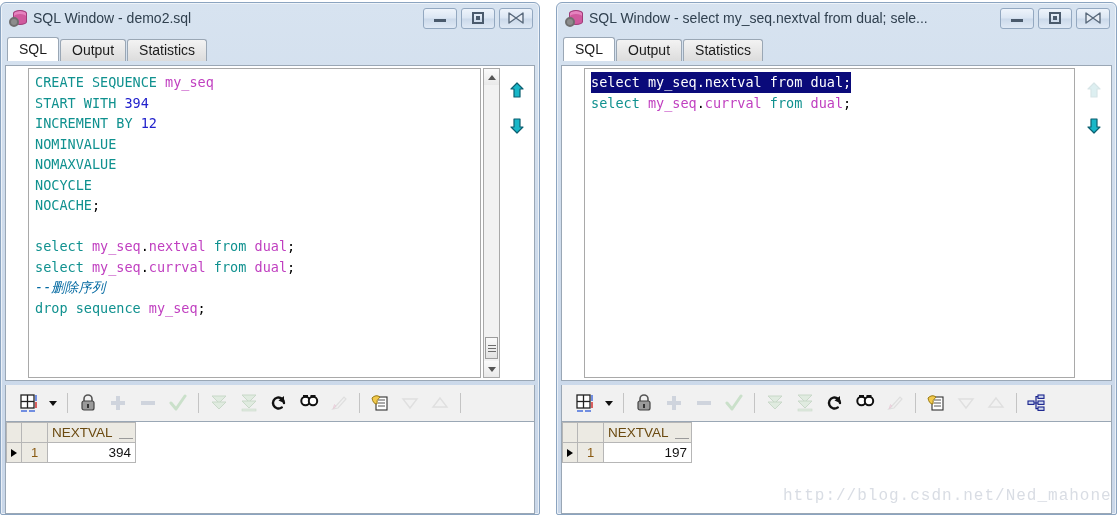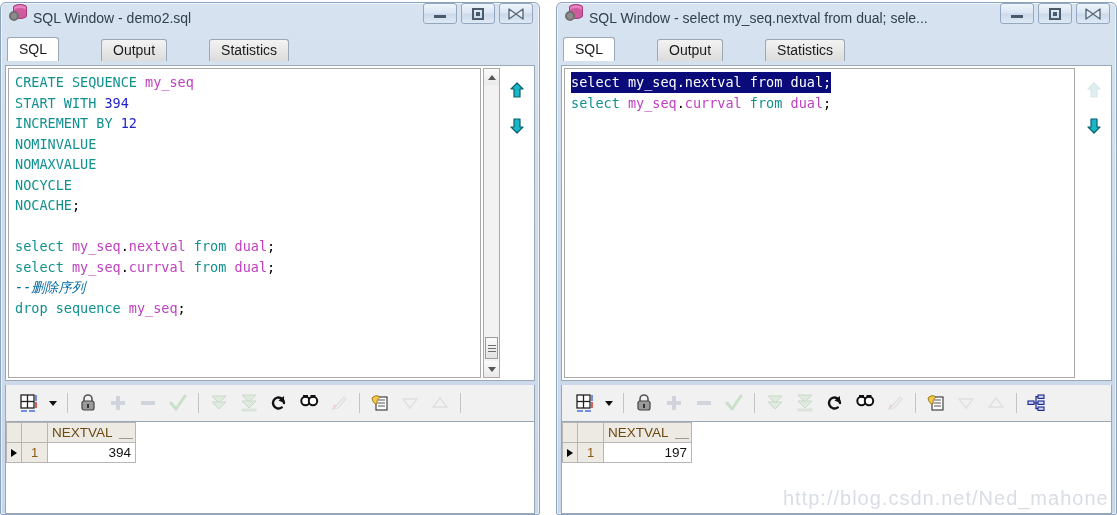--- a/index.html
+++ b/index.html
@@ -17,21 +17,21 @@
   .window{
     position:absolute;
     background:linear-gradient(to bottom,#d7e3f0 0%,#cfdcec 40%,#c9d7e9 100%);
     border:1px solid #8ba4c0;
     border-radius:6px 6px 2px 2px;
     box-sizing:border-box;
     box-shadow:0 0 0 1px rgba(255,255,255,.6) inset;
   }
   .titlebar{
     height:30px;
-    display:flex;align-items:flex-start;
+    display:flex;align-items:center;
     padding:0 4px 0 8px;
     box-sizing:border-box;
   }
   .title-icon{
     width:18px;height:18px;margin-right:6px;flex:none;position:relative;
   }
   .title-icon .db{
     position:absolute;right:0;top:1px;width:12px;height:13px;
     background:#d05a9e;border-radius:50%/22%;
     box-shadow:inset 0 3px 0 #e583bf;
@@ -57,21 +57,20 @@
     box-sizing:border-box;
     position:relative;
   }
   .win-btn svg{display:block;}
 
   
   .tabstrip{
     height:24px;display:flex;align-items:flex-end;
     padding-left:6px;box-sizing:border-box;
     position:relative;
-    gap:41px;
   }
   .tab{
     height:22px;line-height:21px;
     padding:0 11px;
     font-size:14px;color:#1b1b1b;
     border:1px solid #9aa7b5;
     border-bottom:none;
     border-radius:3px 3px 0 0;
     background:linear-gradient(to bottom,#f3f3f3,#dcdcdc);
     margin-right:1px;
@@ -87,21 +86,21 @@
 
   
   .client{
     position:absolute;left:4px;right:4px;
     background:#ffffff;
     border:1px solid #9aa7b5;
     box-sizing:border-box;
   }
 
   
-  .editor-row{display:flex;height:100%;}
+  .editor-row{display:flex;height:100%;margin-left:20px;}
   .editor{
     flex:1 1 auto;position:relative;overflow:hidden;
     background:#ffffff;
     border:1px solid #a9a9a9;
     box-sizing:border-box;
     margin:2px;
   }
   .code{
     font-family:"DejaVu Sans Mono","Liberation Mono",monospace;
     font-size:13.5px;
@@ -200,22 +199,22 @@
   }
   td.marker{background:#eceae3;text-align:center;padding:0;}
   td.idx{background:#eceae3;text-align:center;color:#8a5a12;padding:0;font-size:13px;}
   td.val{text-align:right;color:#111;background:#ffffff;font-size:13.5px;}
   .arrowmark{width:0;height:0;border-top:4px solid transparent;border-bottom:4px solid transparent;border-left:6px solid #000;margin:0 auto;}
 
   
   .watermark{
     position:absolute;
     color:#d9dde4;
-    font-family:Liberation Sans, sans-serif;
-    font-size:20px;
+    font-family:Liberation Mono, monospace;
+    font-size:16px;
     letter-spacing:1px;
     white-space:nowrap;
     pointer-events:none;
   }
 </style>
 </head>
 <body>
 
 <div id="backdrop"></div>
 

